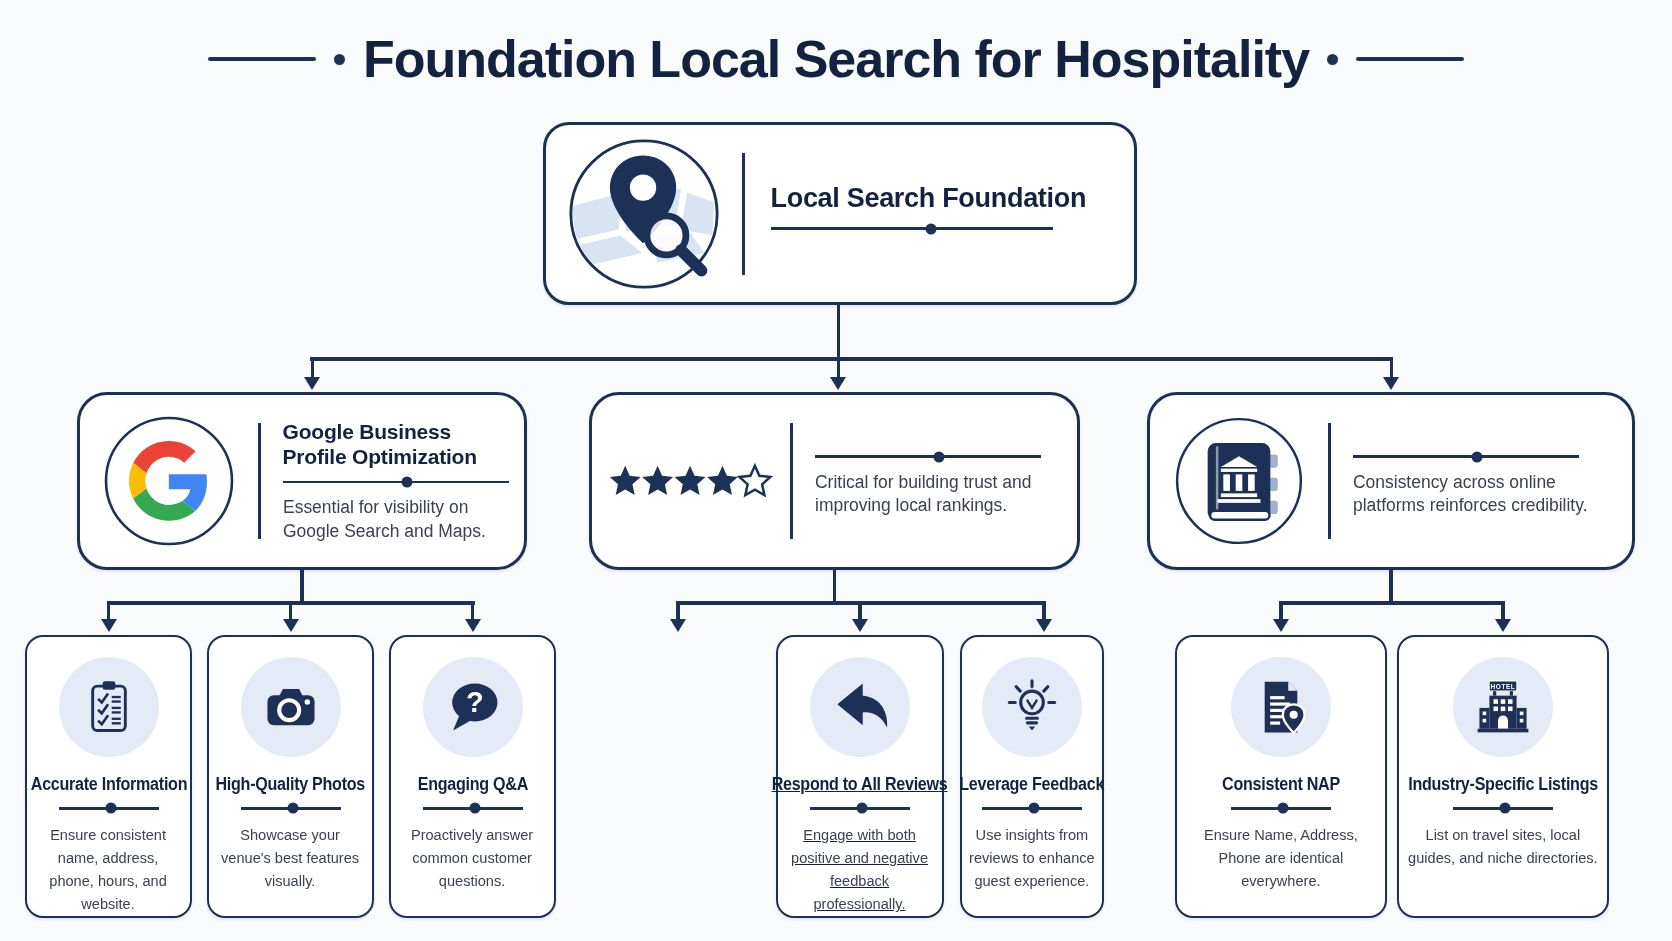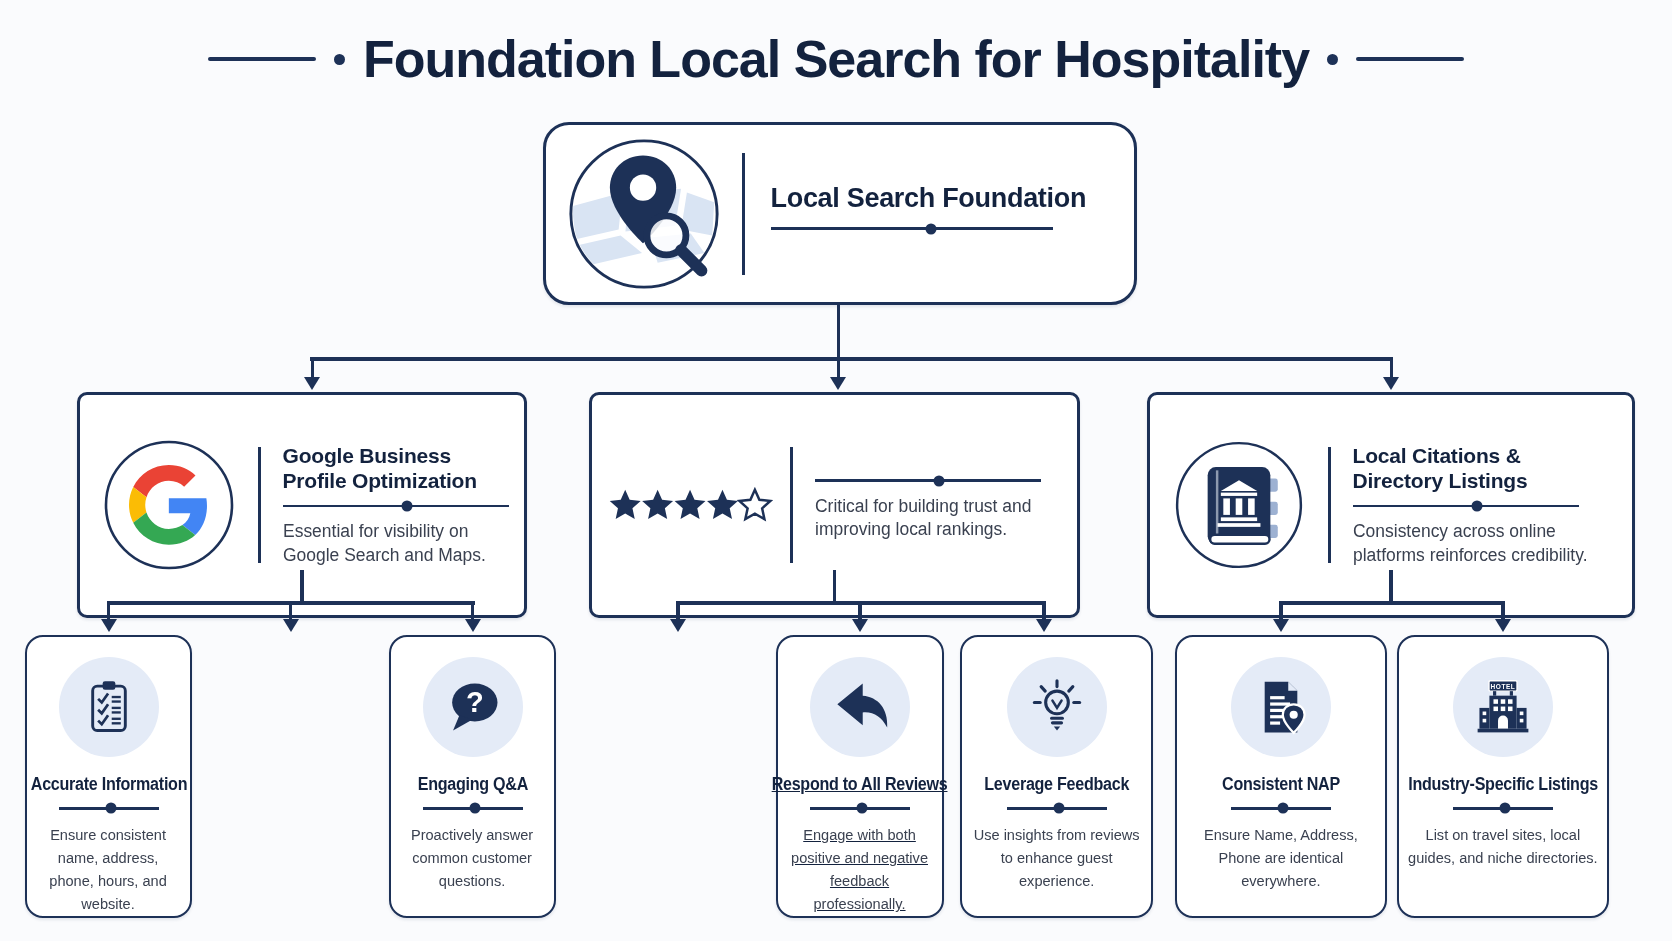--- a/index.html
+++ b/index.html
@@ -19,36 +19,36 @@
   .vdiv{width:2.5px;background:#1d3157;align-self:center;}
   .root .vdiv{height:122px;}
   .root-text{flex:1;padding:0 12px 0 26px;}
   .root-title{font-size:27px;font-weight:800;letter-spacing:-0.3px;}
   .rule{position:relative;background:#1d3157;height:3px;}
   .rule .dot{position:absolute;top:50%;transform:translate(-50%,-50%);width:11px;height:11px;
              border-radius:50%;background:#1d3157;}
   .root-rule{width:282px;margin:13px 0 14px;}
   .root-desc{font-size:19.5px;line-height:1.32;color:#3a4150;max-width:310px;}
   
-  .branch{top:392px;height:226px;border-radius:10px;display:flex;}
+  .branch{top:392px;height:178px;border-radius:30px;display:flex;}
   .b1{left:77px;width:450px;}
   .b2{left:589px;width:491px;}
   .b3{left:1147px;width:488px;}
   .branch-icon{flex:0 0 178px;display:flex;align-items:center;justify-content:center;}
   .b2 .branch-icon{flex:0 0 198px;}
   .branch .vdiv{height:116px;}
   .branch-text{flex:1;align-self:center;padding:0 10px 0 22px;}
   .branch-title{font-size:21px;font-weight:800;line-height:1.22;letter-spacing:-0.2px;max-width:235px;}
   .branch-rule{width:226px;height:2.5px;margin:11px 0 13px;}
   .branch-desc{font-size:18px;line-height:1.3;color:#3a4150;max-width:245px;transform:scaleX(.97);transform-origin:left;}
   
   .card{top:635px;height:283px;border-radius:18px;border-width:2.5px;display:flex;flex-direction:column;
         align-items:center;padding-top:20px;}
   .c1{left:25px;width:167px;}  .c2{left:207px;width:167px;} .c3{left:389px;width:167px;}
-  .c4{left:594px;width:168px;} .c5{left:776px;width:168px;text-decoration:underline;} .c6{left:960px;width:193px;}
+  .c4{left:594px;width:168px;} .c5{left:776px;width:168px;text-decoration:underline;} .c6{left:960px;width:144px;}
   .c7{left:1175px;width:212px;} .c8{left:1397px;width:212px;}
   .card-iconbg{width:100px;height:100px;border-radius:50%;background:#e4ebf7;display:flex;
                align-items:center;justify-content:center;}
   .card-title{margin-top:17px;font-size:17.5px;font-weight:800;letter-spacing:-0.3px;white-space:nowrap;
               transform:scaleX(.92);}
   .card-rule{width:100px;height:2.5px;margin:12px 0 13px;}
   .card-desc{font-size:15.5px;line-height:1.5;color:#3a4150;text-align:center;width:97%;transform:scaleX(.94);}
   
   .line{position:absolute;background:#1d3157;}
   .arrow{position:absolute;width:0;height:0;border-left:8px solid transparent;
@@ -165,21 +165,20 @@
         <rect x="61" y="72" width="8" height="20" fill="#ffffff"></rect>
         <rect x="76" y="72" width="8" height="20" fill="#ffffff"></rect>
         <rect x="91" y="72" width="8" height="20" fill="#ffffff"></rect>
         <rect x="58" y="95" width="44" height="4.5" fill="#ffffff"></rect>
         <rect x="54" y="102" width="52" height="4.5" fill="#ffffff"></rect>
         <rect x="45" y="116" width="72" height="11" rx="5.5" fill="#ffffff" stroke="#1d3157" stroke-width="3"></rect>
       </svg>
     </div>
     <div class="vdiv"></div>
     <div class="branch-text">
-      <div class="branch-title">Local Citations &amp; Directory Listings</div>
       <div class="rule branch-rule">
           <span class="dot" style="left:55%"></span>
         </div>
       <div class="branch-desc">Consistency across online platforms reinforces credibility.</div>
     </div>
   </div>
 
   <div class="line" style="left:300.25px;top:570px;width:3.5px;height:33px"></div>
   <div class="line" style="left:107px;top:601px;width:368px;height:3.5px"></div>
   <div class="line" style="left:106.75px;top:601px;width:3.5px;height:19px"></div>
@@ -221,20 +220,35 @@
           <line x1="35" y1="50" x2="45" y2="50" stroke-width="2.6"></line>
       </svg>
     </div>
     <div class="card-title">Accurate Information</div>
     <div class="rule card-rule">
         <span class="dot" style="left:52%"></span>
       </div>
     <div class="card-desc">Ensure consistent name, address, phone, hours, and website.</div>
   </div>
 
+  <div class="box card c2">
+    <div class="card-iconbg">
+      <svg width="58" height="58" viewBox="0 0 64 64">
+        <polygon points="23,12 41,12 45,20 19,20" fill="#1d3157"></polygon>
+        <rect x="6" y="19" width="52" height="33" rx="7" fill="#1d3157"></rect>
+        <circle cx="30" cy="35.5" r="11" fill="none" stroke="#ffffff" stroke-width="4.5"></circle>
+        <circle cx="50" cy="26.5" r="3" fill="#ffffff"></circle>
+      </svg>
+    </div>
+    <div class="card-title">High-Quality Photos</div>
+    <div class="rule card-rule">
+        <span class="dot" style="left:52%"></span>
+      </div>
+    <div class="card-desc">Showcase your venue's best features visually.</div>
+  </div>
 
   <div class="box card c3">
     <div class="card-iconbg">
       <svg width="58" height="58" viewBox="0 0 64 64">
         <ellipse cx="34" cy="27" rx="25" ry="21" fill="#1d3157"></ellipse>
         <polygon points="17,41 10,58 31,46" fill="#1d3157"></polygon>
         <text x="34" y="38" text-anchor="middle" font-family="Liberation Sans, sans-serif" font-size="32" font-weight="bold" fill="#ffffff">?</text>
       </svg>
     </div>
     <div class="card-title">Engaging Q&amp;A</div>

